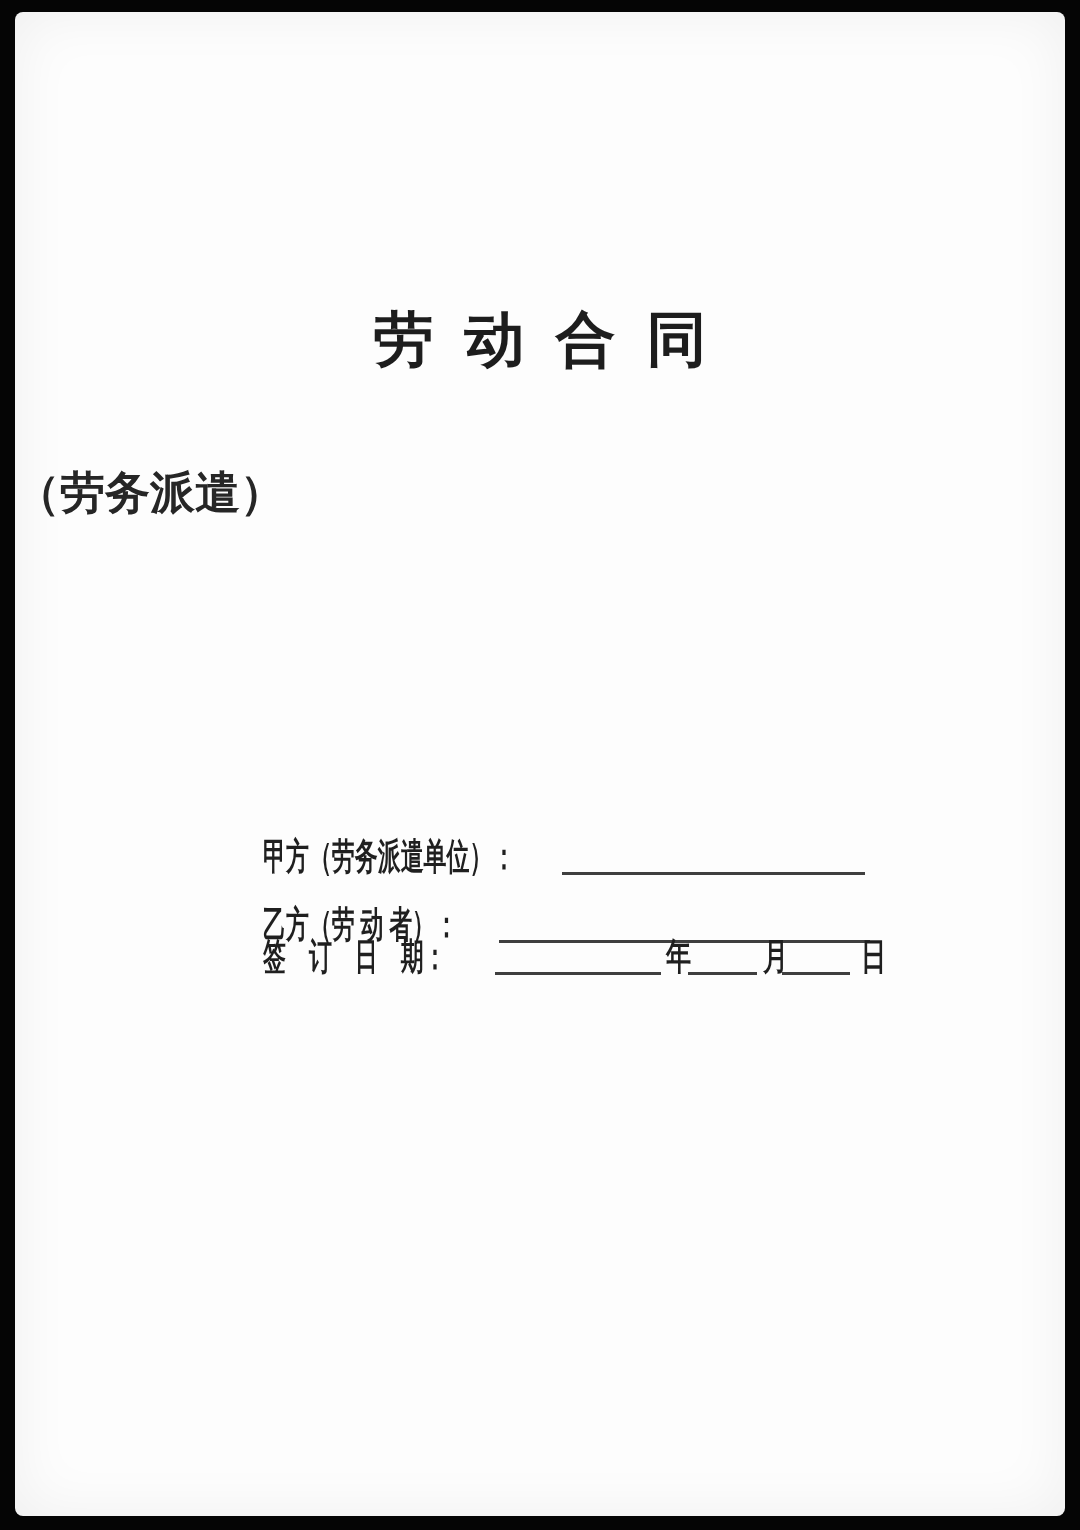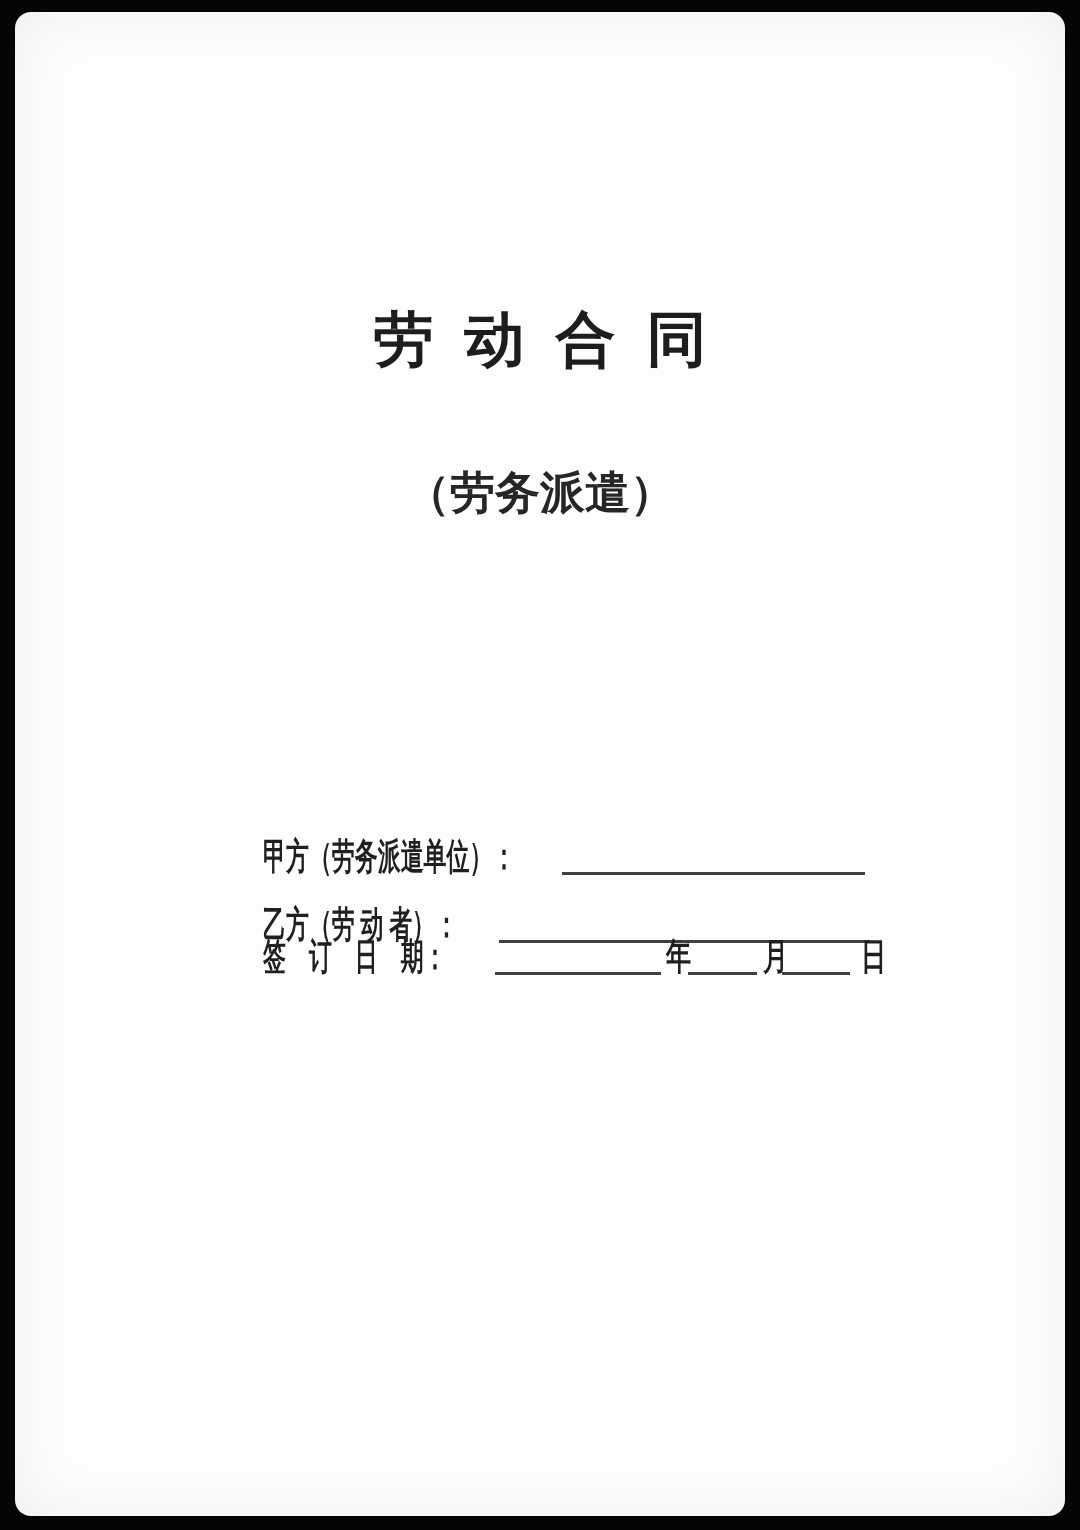--- a/index.html
+++ b/index.html
@@ -16,21 +16,21 @@
     height: 1530px;
     background: #050505;
   }
   .page {
     position: absolute;
     left: 15px;
     top: 12px;
     right: 15px;
     bottom: 14px;
     background: #fdfdfd;
-    border-radius: 16px;
+    border-radius: 8px;
     box-shadow: inset 0 0 60px rgba(0,0,0,0.06);
   }
   .doc-title {
     position: absolute;
     top: 296px;
     left: 0;
     width: 100%;
     margin: 0;
     text-align: center;
     font-family: "Liberation Sans", sans-serif;
@@ -39,21 +39,21 @@
     line-height: 64px;
     letter-spacing: 0.12em;
     text-indent: 0.12em;
     color: #1d1d1d;
   }
   .doc-subtitle {
     position: absolute;
     top: 456px;
     left: 0;
     width: 100%;
-    text-align: center;
+    text-align: left;
     font-family: "Liberation Serif", "DejaVu Serif", serif;
     font-weight: 600;
     font-size: 45px;
     line-height: 50px;
     color: #262626;
   }
   .form-row {
     position: absolute;
     left: 248px;
     height: 46px;

